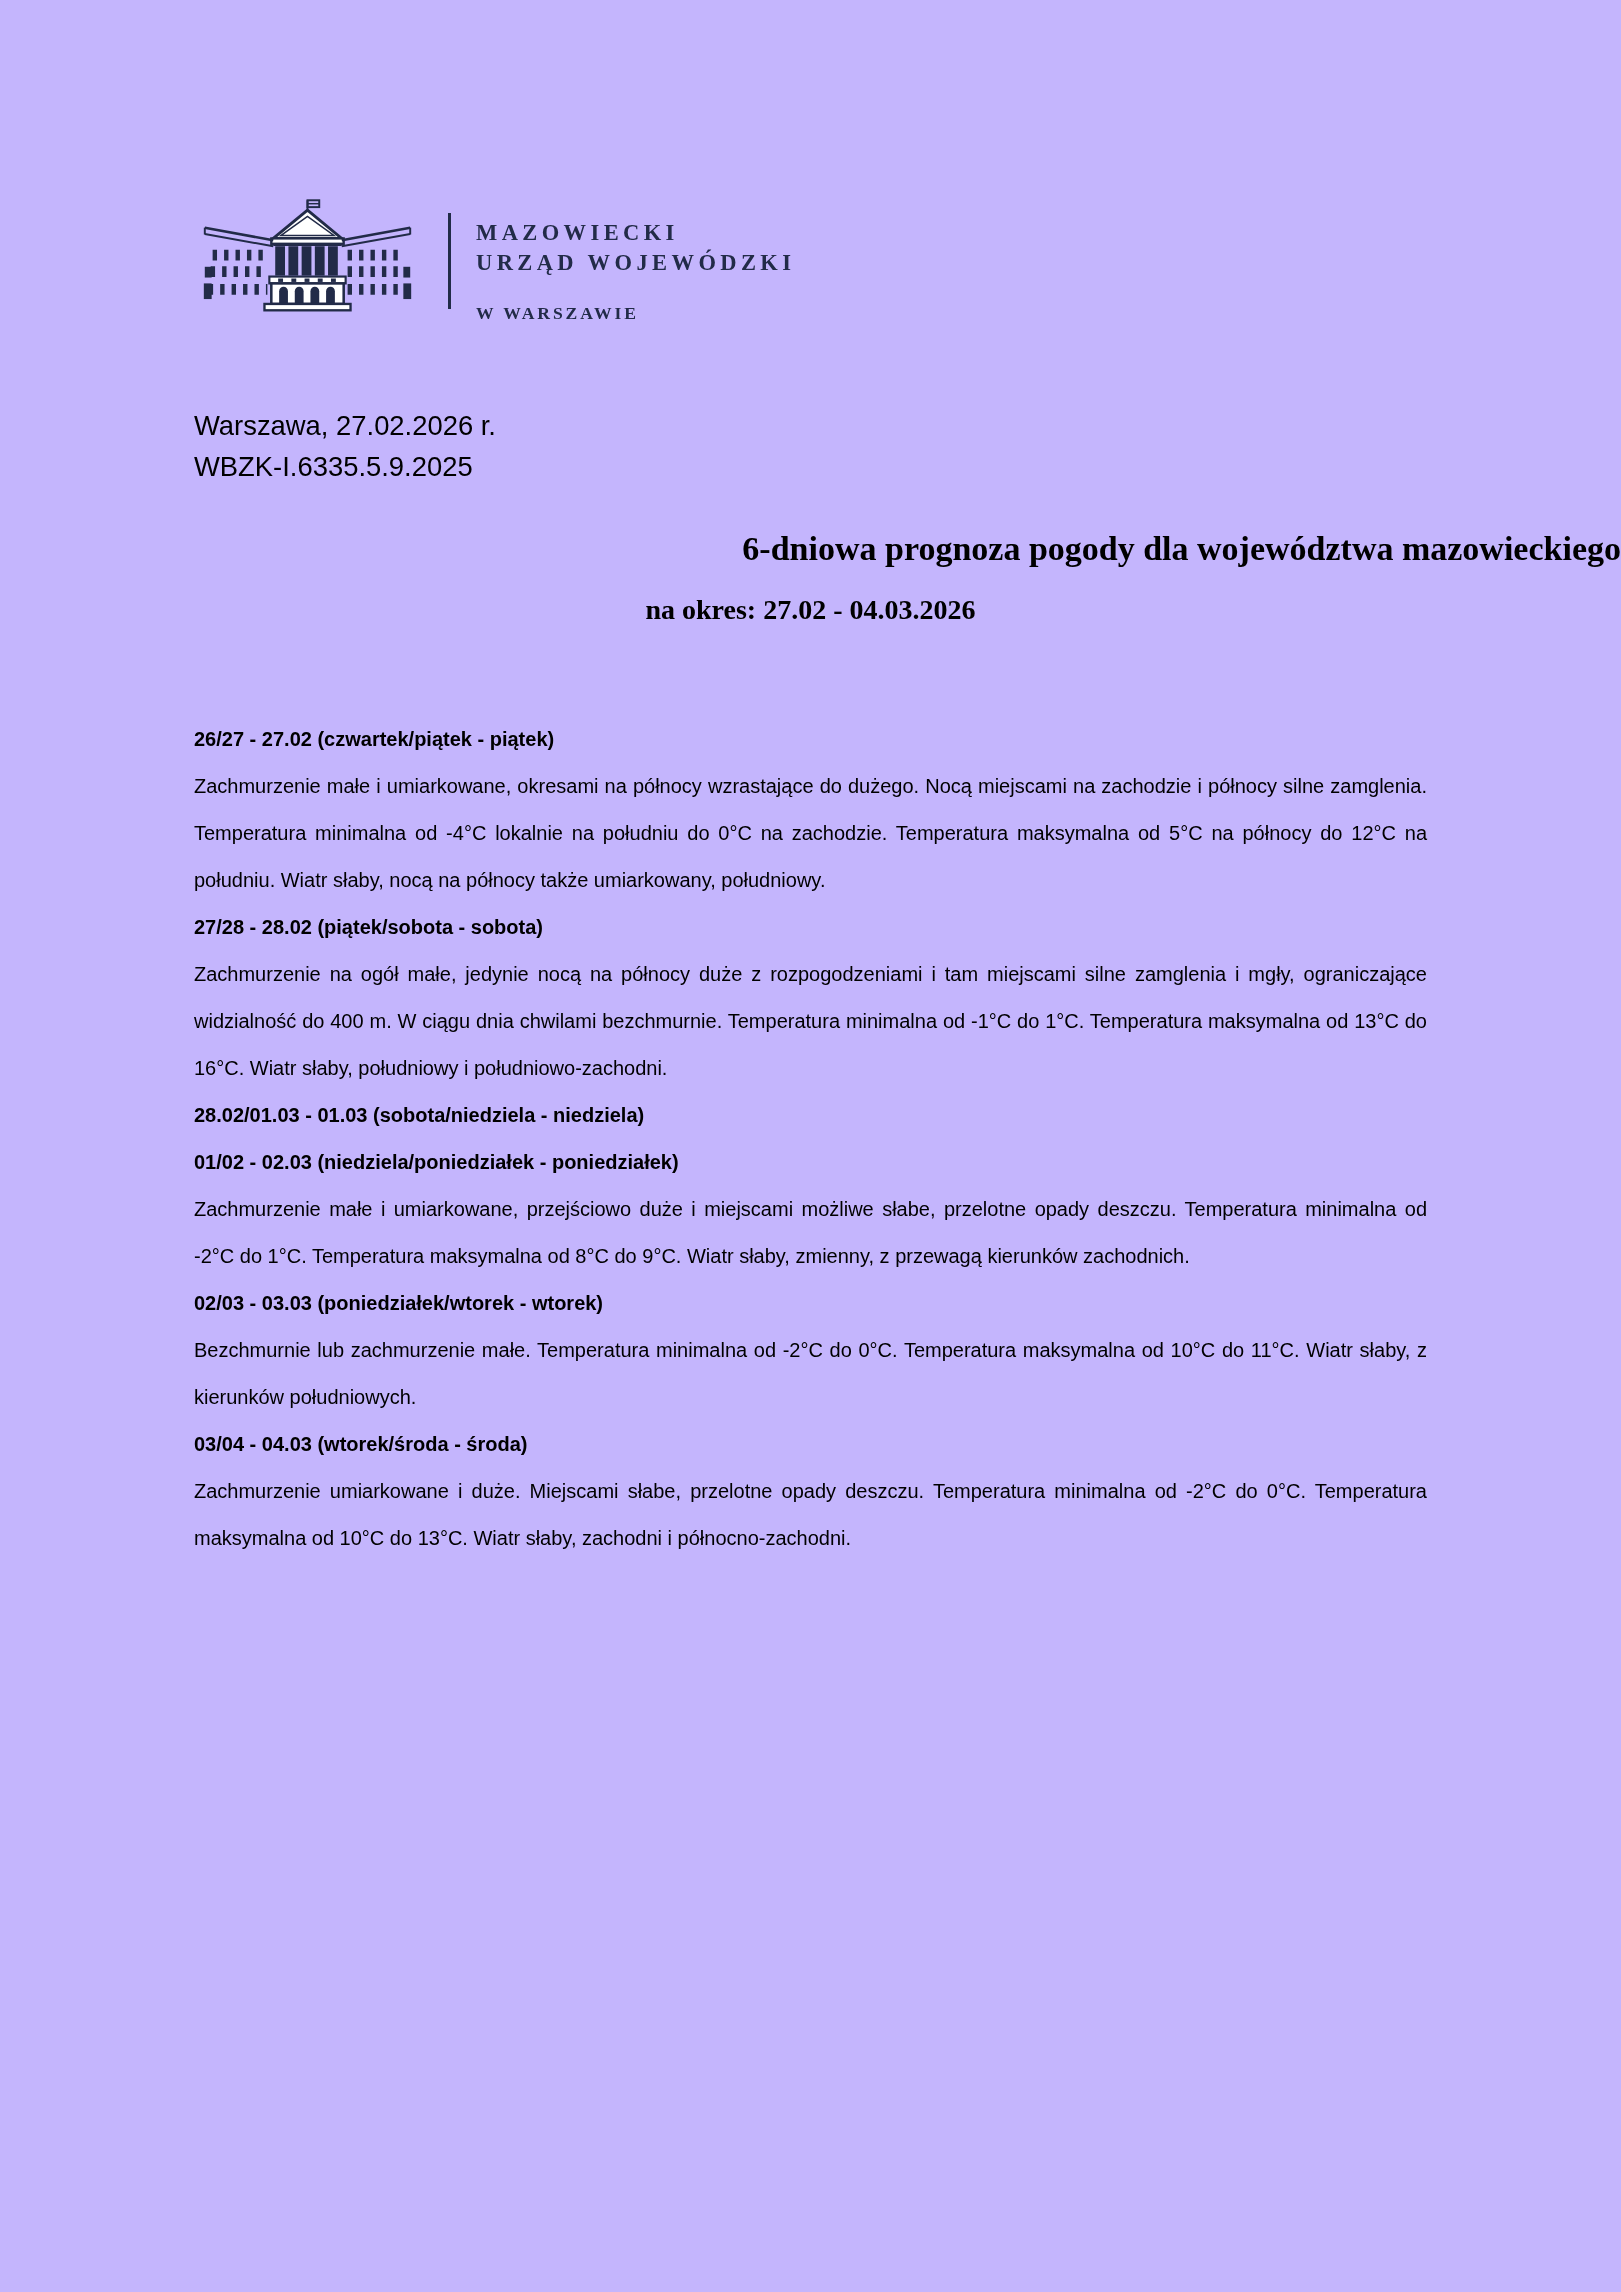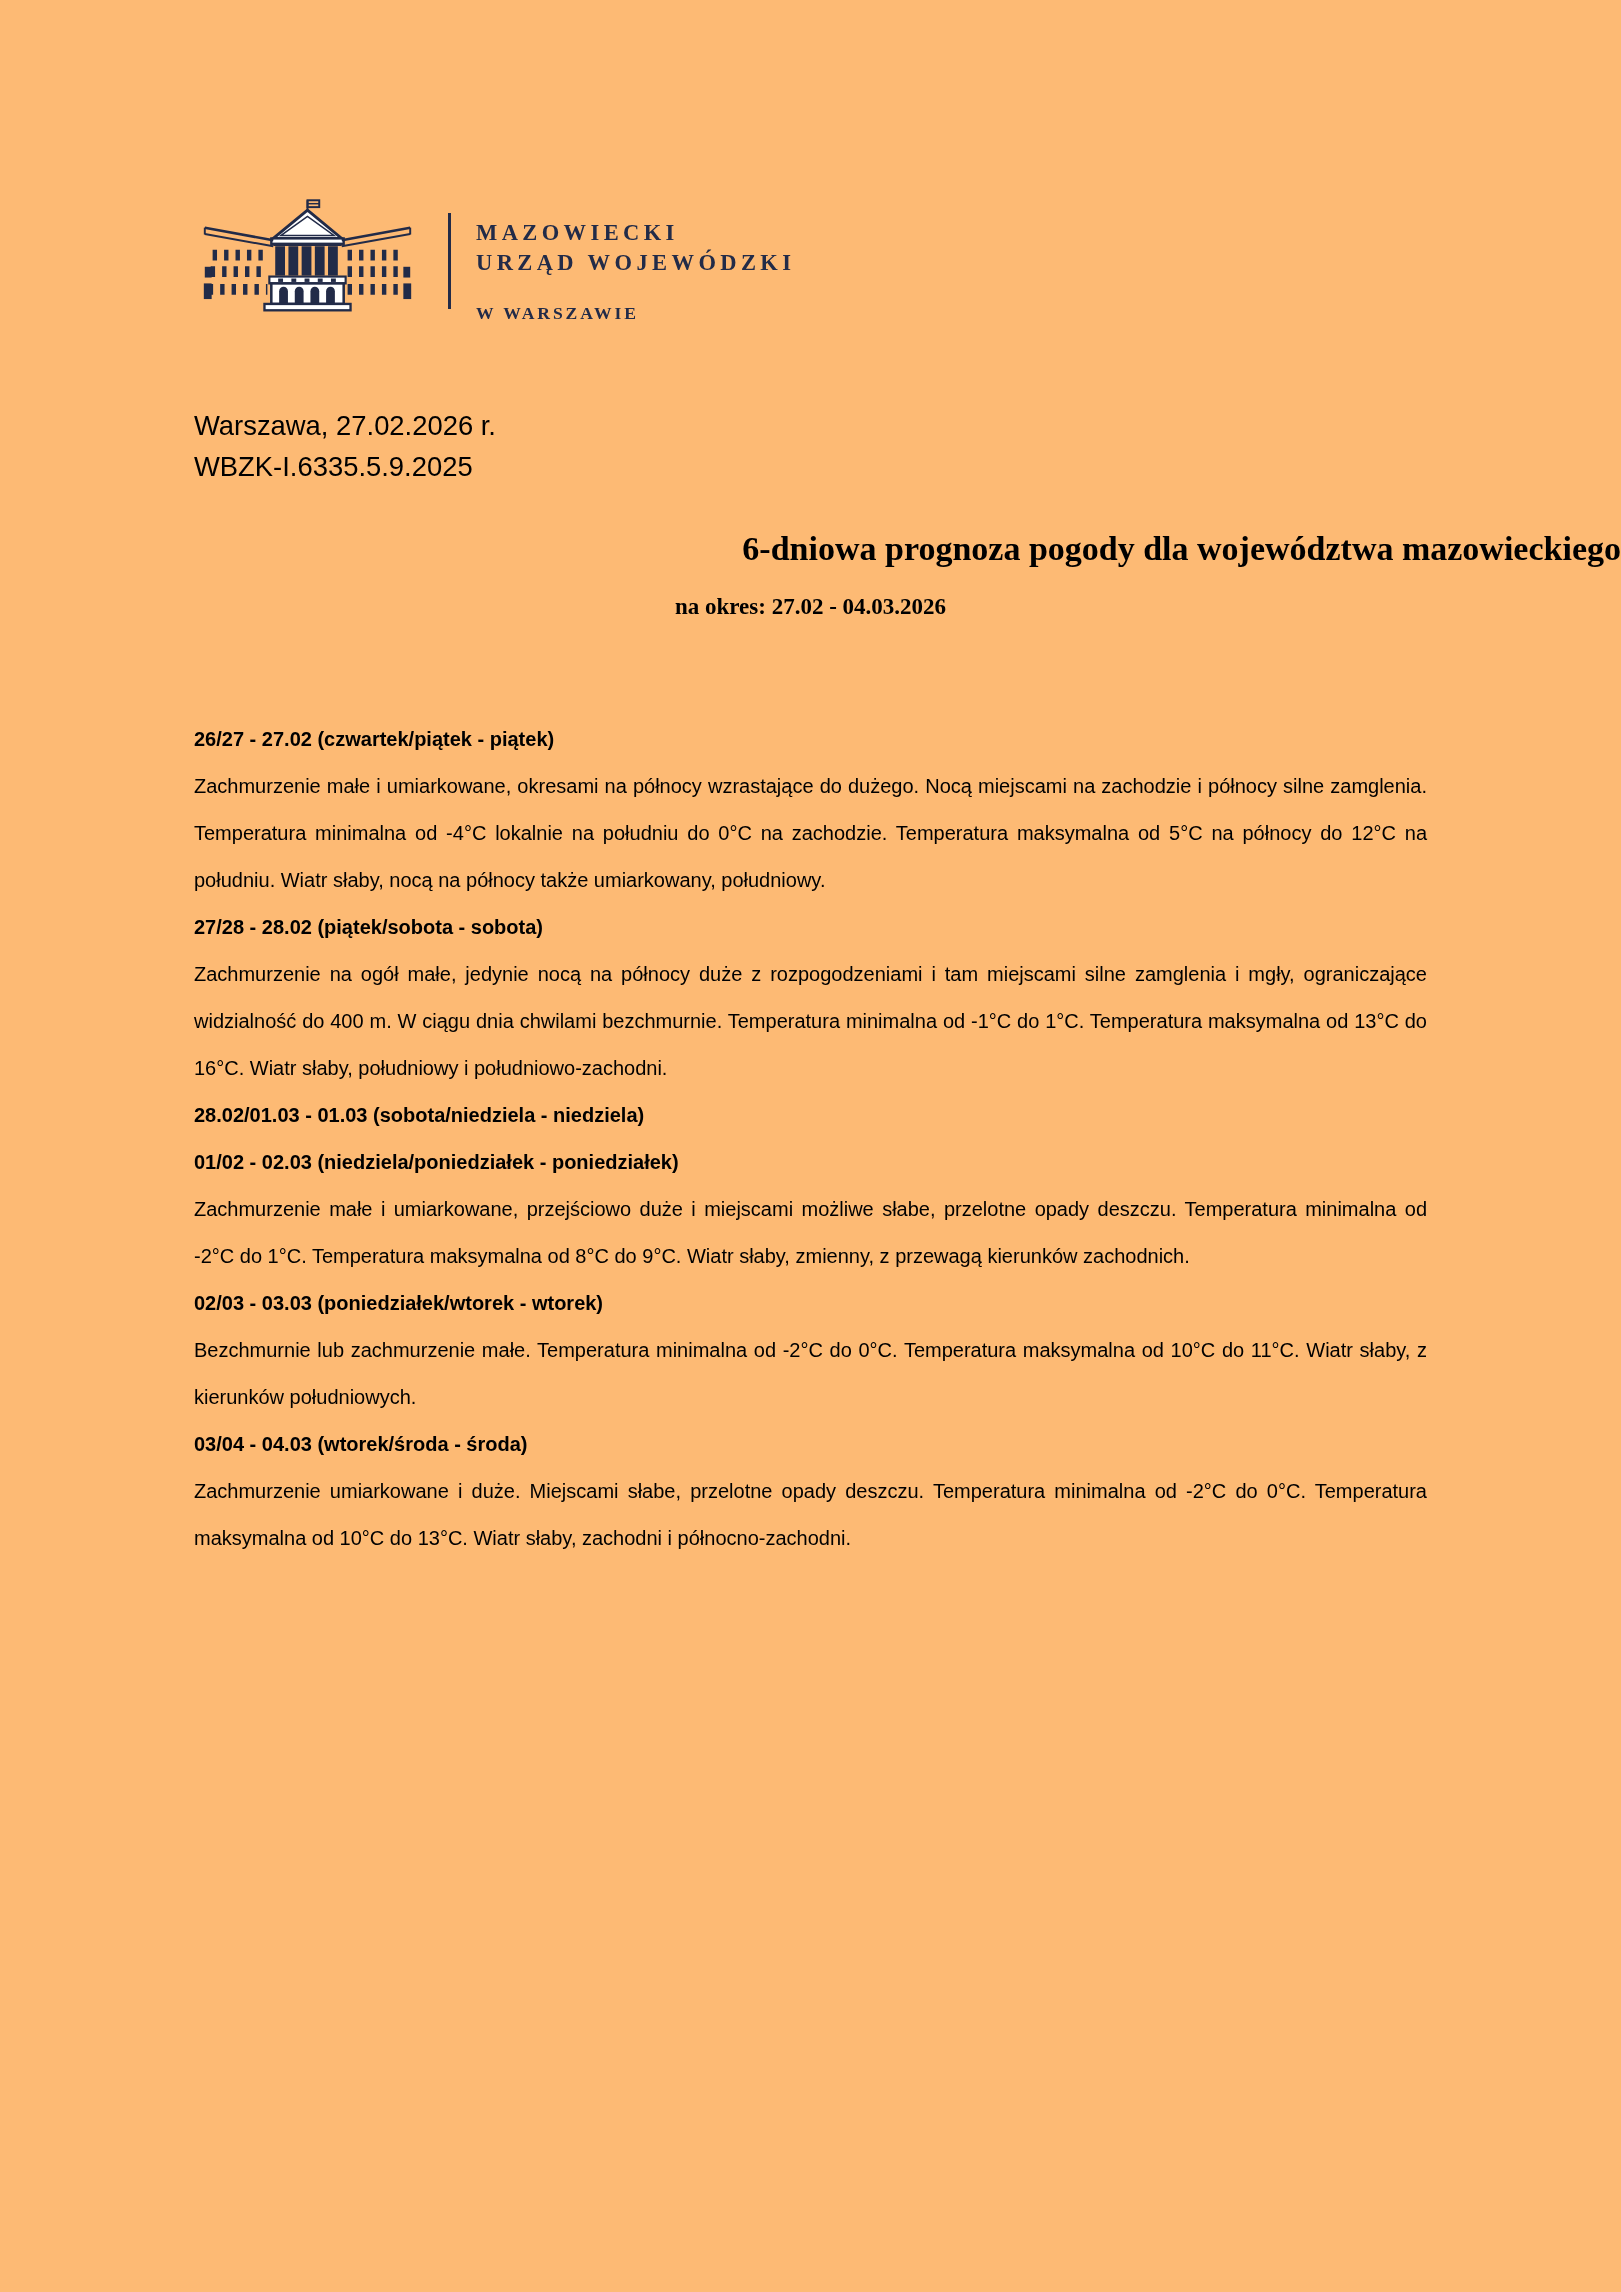--- a/index.html
+++ b/index.html
@@ -1,21 +1,21 @@
 <!DOCTYPE html>
 <html><head>
 <meta charset="utf-8">
 <style>
   * { margin: 0; padding: 0; box-sizing: border-box; }
   html, body { background: #ffffff; }
   .page {
     position: relative;
     width: 1621px;
     height: 2293px;
-    background: #fdba74;
+    background: #c4b5fd;
     font-family: "Liberation Sans", sans-serif;
     color: #000000;
     overflow: hidden;
   }
 
   
   .logo-building {
     position: absolute;
     left: 196px;
     top: 199px;
@@ -81,21 +81,21 @@
     font-size: 34px;
   }
   .subtitle {
     position: absolute;
     left: 0;
     top: 594px;
     width: 1621px;
     text-align: center;
     font-family: "Liberation Serif", serif;
     font-weight: bold;
-    font-size: 23px;
+    font-size: 28px;
   }
 
   
   .content {
     position: absolute;
     left: 194px;
     top: 716px;
     width: 1233px;
     font-size: 20px;
     line-height: 47px;

